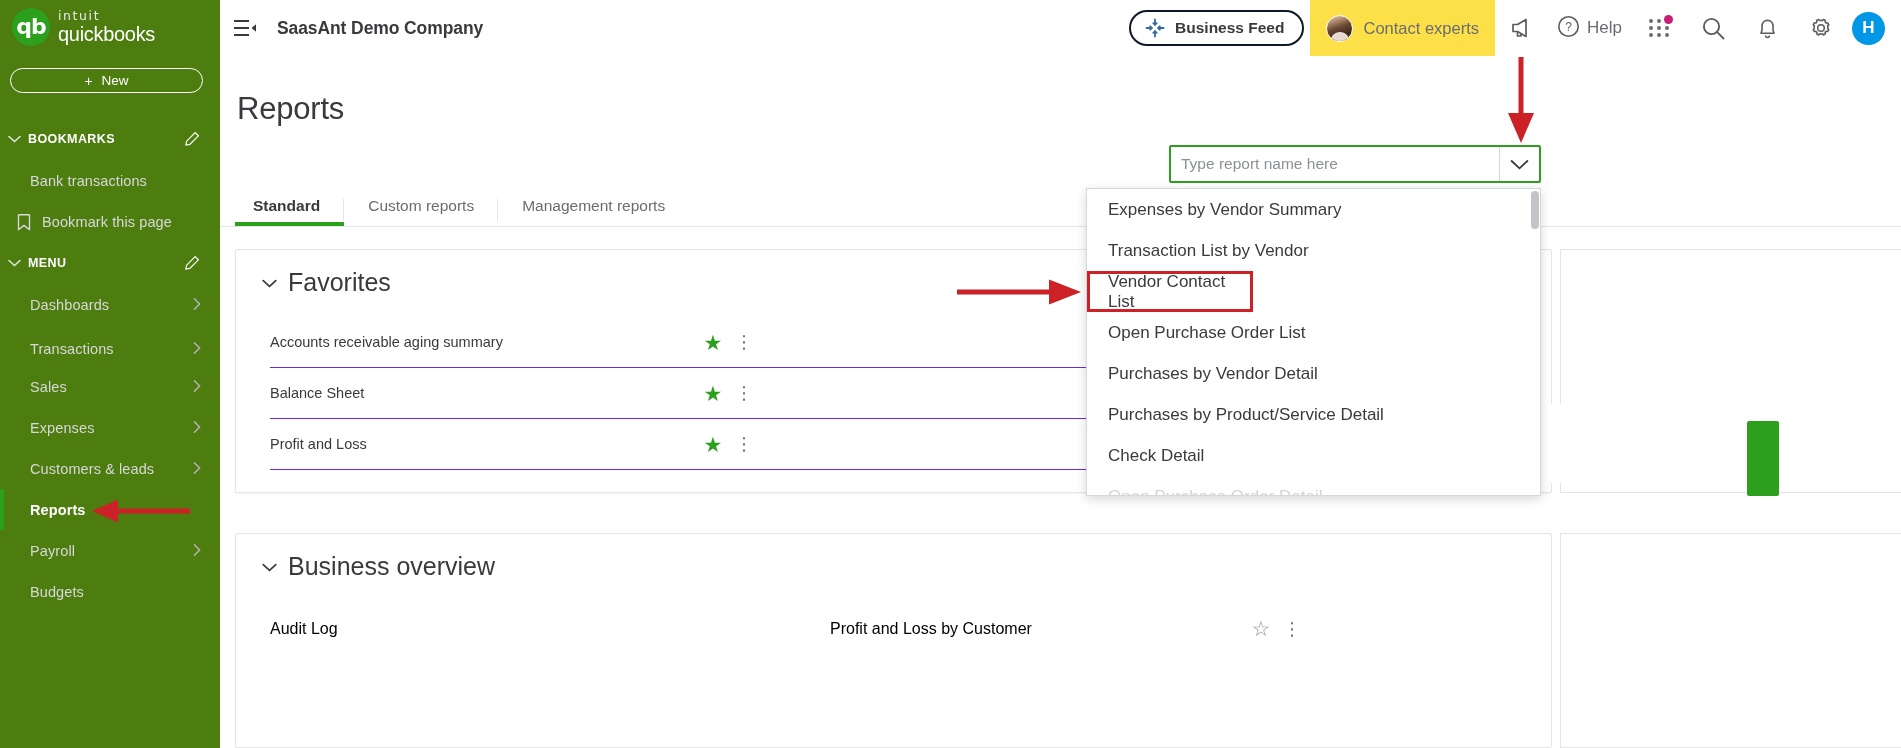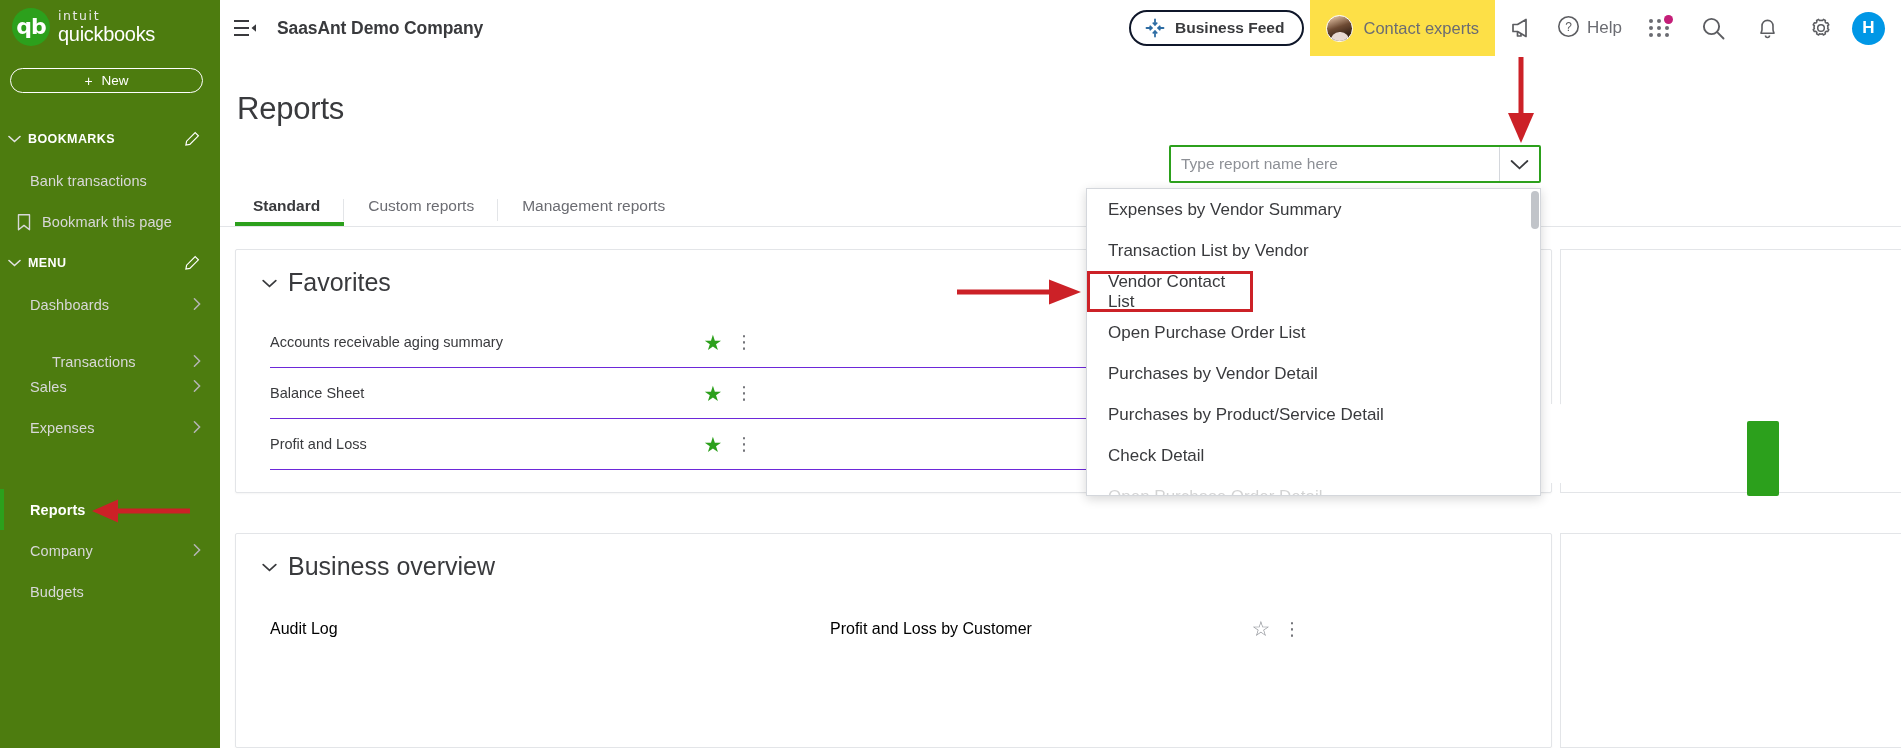--- a/index.html
+++ b/index.html
@@ -331,21 +331,21 @@
     </div>
 
     <div class="nav-item" style="top:284px;">
       <span class="nav-label">Dashboards</span>
       <span class="nav-chev">
         <svg width="8" height="13" viewBox="0 0 8 13">
             <path d="M1.4 1.2L6.6 6.5L1.4 11.8" stroke="#b5b5b5" stroke-width="1.5" fill="none" stroke-linecap="round"></path>
           </svg>
       </span>
     </div>
-    <div class="nav-item" style="top:341px;padding-left:22px;">
+    <div class="nav-item" style="top:328px;">
       <span class="nav-label">Transactions</span>
       <span class="nav-chev">
         <svg width="8" height="13" viewBox="0 0 8 13">
             <path d="M1.4 1.2L6.6 6.5L1.4 11.8" stroke="#b5b5b5" stroke-width="1.5" fill="none" stroke-linecap="round"></path>
           </svg>
       </span>
     </div>
     <div class="nav-item" style="top:366px;">
       <span class="nav-label">Sales</span>
       <span class="nav-chev">
@@ -355,25 +355,33 @@
       </span>
     </div>
     <div class="nav-item" style="top:407px;">
       <span class="nav-label">Expenses</span>
       <span class="nav-chev">
         <svg width="8" height="13" viewBox="0 0 8 13">
             <path d="M1.4 1.2L6.6 6.5L1.4 11.8" stroke="#b5b5b5" stroke-width="1.5" fill="none" stroke-linecap="round"></path>
           </svg>
       </span>
     </div>
+    <div class="nav-item" style="top:448px;">
+      <span class="nav-label">Customers &amp; leads</span>
+      <span class="nav-chev">
+        <svg width="8" height="13" viewBox="0 0 8 13">
+            <path d="M1.4 1.2L6.6 6.5L1.4 11.8" stroke="#b5b5b5" stroke-width="1.5" fill="none" stroke-linecap="round"></path>
+          </svg>
+      </span>
+    </div>
     <div class="nav-item active" style="top:489px;">
       <span class="nav-label">Reports</span>
     </div>
     <div class="nav-item" style="top:530px;">
-      <span class="nav-label">Company</span>
+      <span class="nav-label">Payroll</span>
       <span class="nav-chev">
         <svg width="8" height="13" viewBox="0 0 8 13">
             <path d="M1.4 1.2L6.6 6.5L1.4 11.8" stroke="#b5b5b5" stroke-width="1.5" fill="none" stroke-linecap="round"></path>
           </svg>
       </span>
     </div>
     <div class="nav-item" style="top:571px;">
       <span class="nav-label">Budgets</span>
     </div>
   </div>

